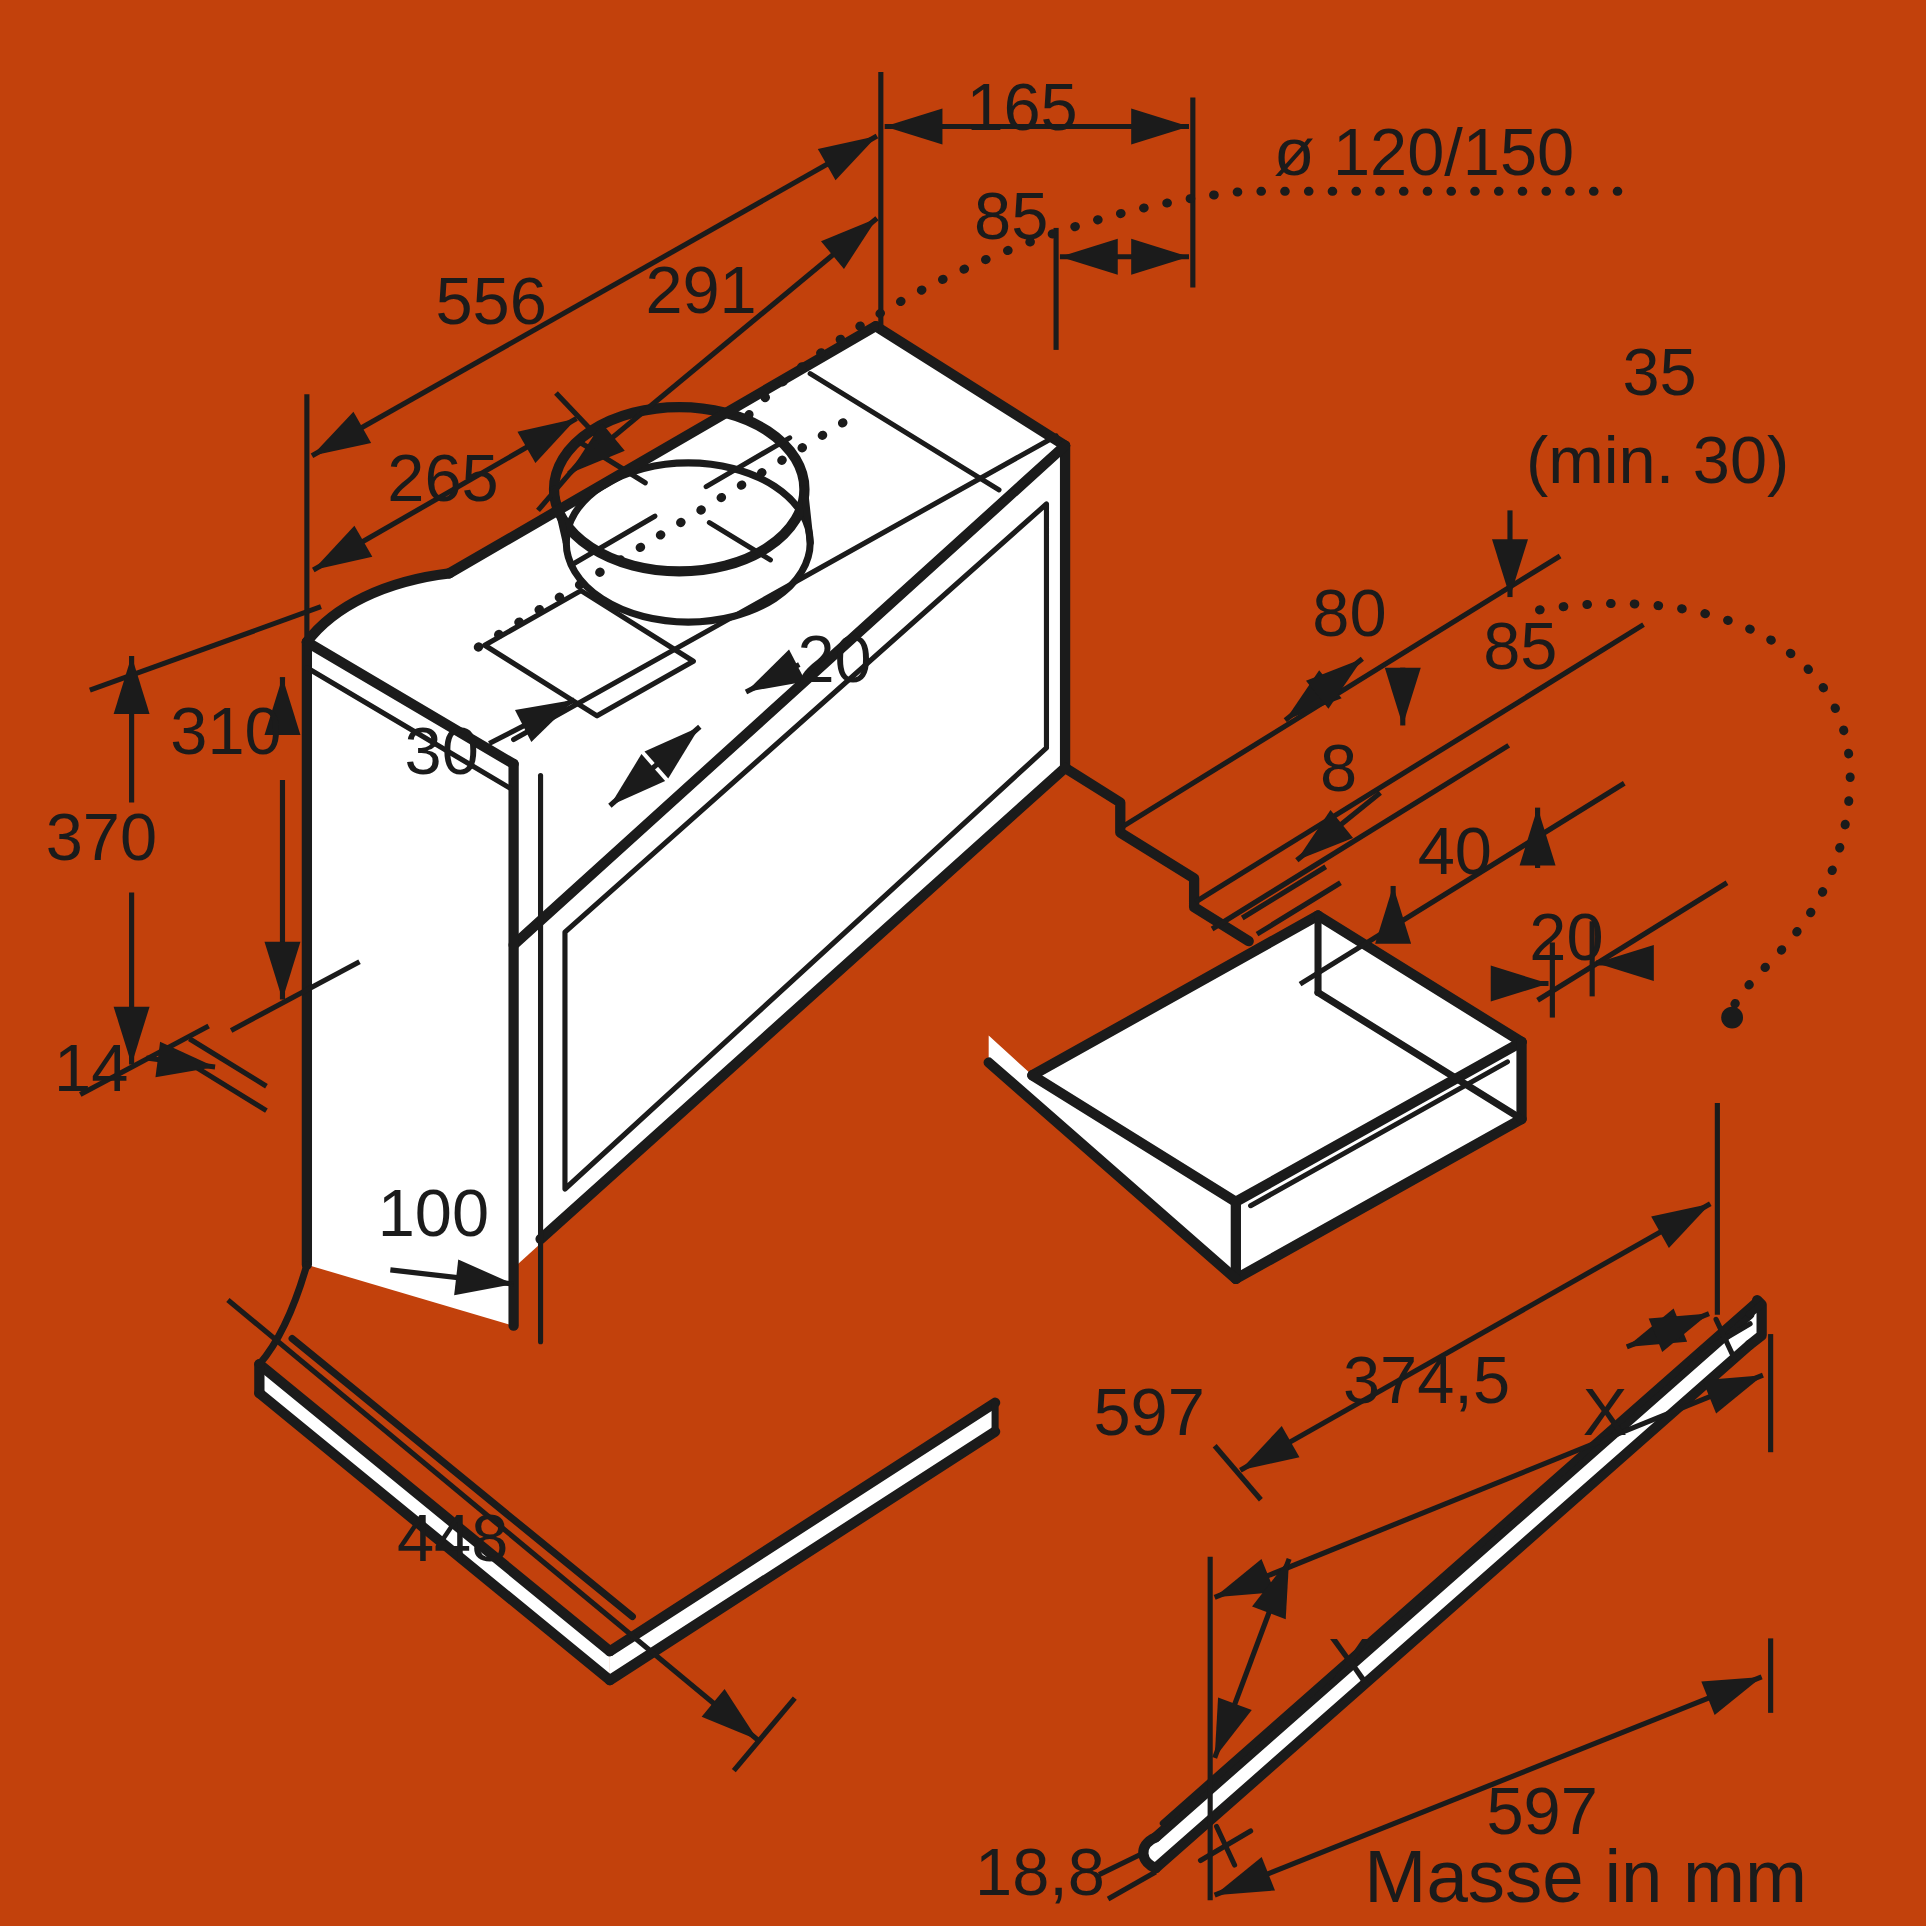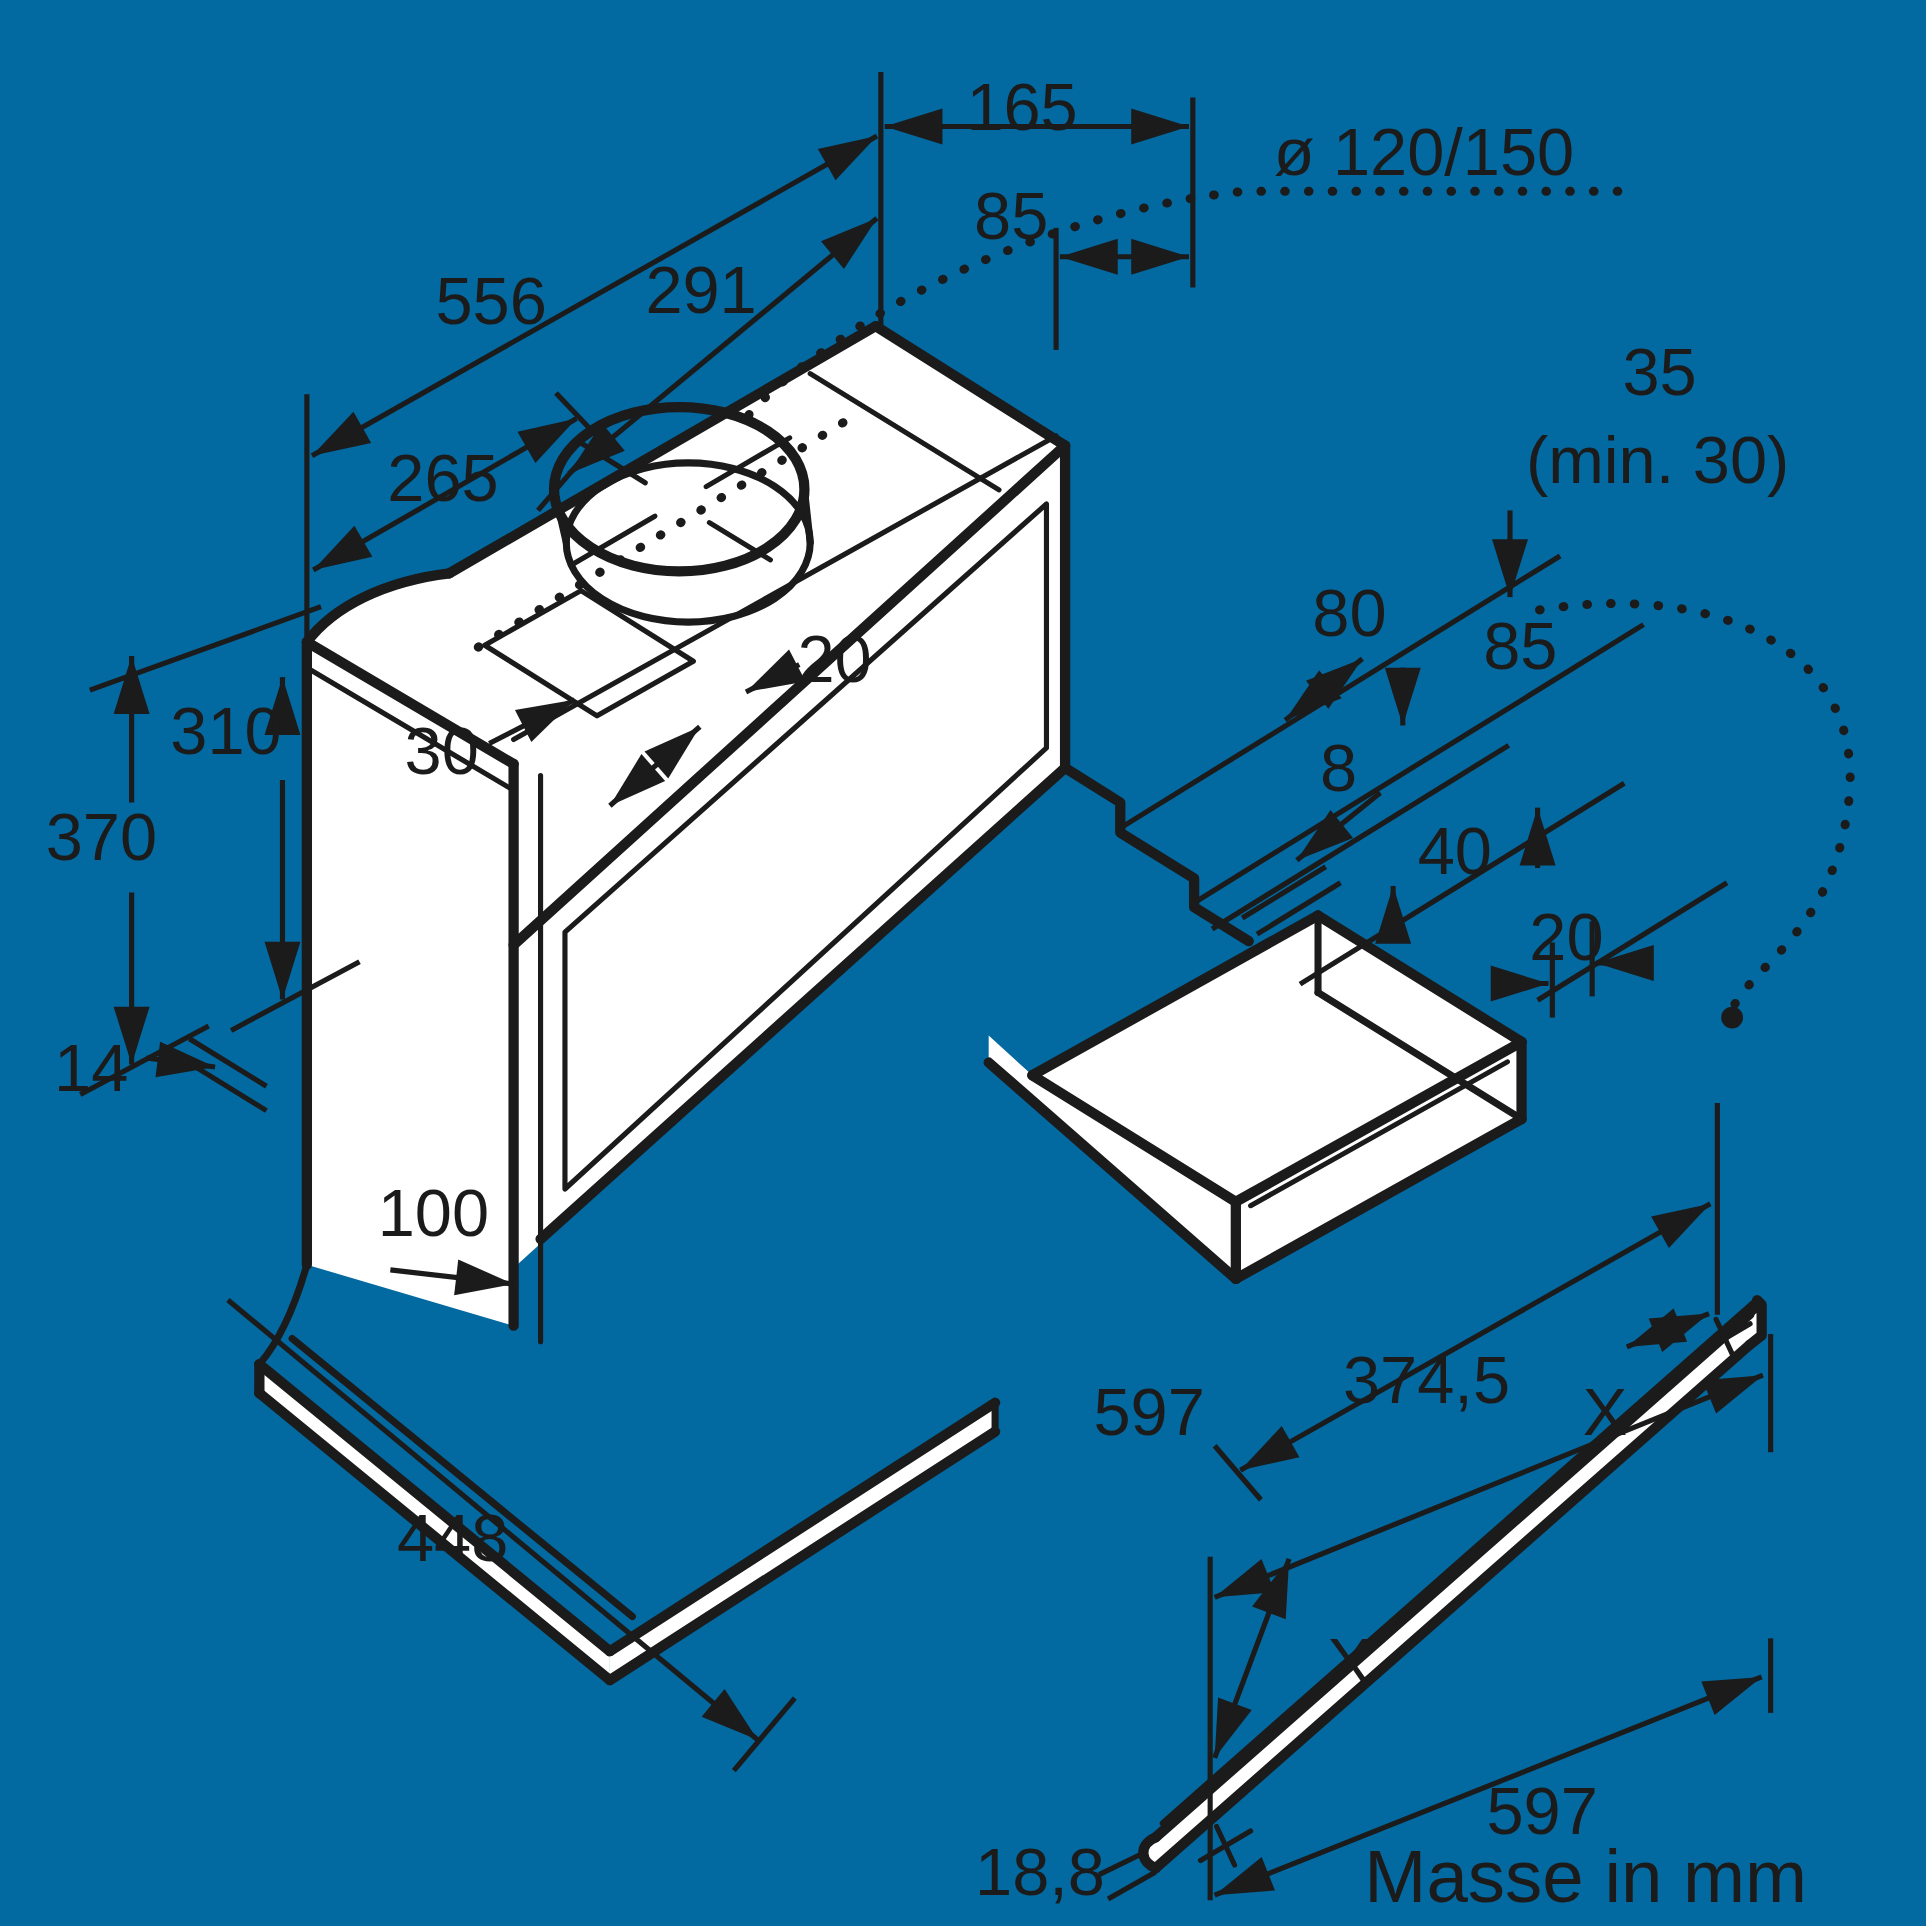--- a/index.html
+++ b/index.html
@@ -1,16 +1,16 @@
 <!DOCTYPE html>
 <html style="font-size:10.3px"><head>
 <meta charset="utf-8">
 <style>
   html,body{margin:0;padding:0;background:#ffffff;}
-  .page{position:relative;width:1926px;height:1926px;background:#0369a1;overflow:hidden;}
+  .page{position:relative;width:1926px;height:1926px;background:#c2410c;overflow:hidden;}
   svg{position:absolute;left:0;top:0;}
   
   .thick{stroke:#1b1b1b;stroke-width:16;fill:none;stroke-linecap:round;stroke-linejoin:round;}
   .med{stroke:#1b1b1b;stroke-width:11;fill:none;stroke-linecap:round;stroke-linejoin:round;}
   .thin{stroke:#1b1b1b;stroke-width:8;fill:none;stroke-linecap:round;stroke-linejoin:round;}
   .dim{stroke:#1b1b1b;stroke-width:8;fill:none;stroke-linecap:butt;}
   .dotted{stroke:#1b1b1b;stroke-width:14;fill:none;stroke-linecap:round;stroke-dasharray:1 36;}
   .facefill{fill:#ffffff;stroke:none;}
   .lbl{font-family:"Liberation Sans","DejaVu Sans",sans-serif;font-size:104px;fill:#1b1b1b;text-anchor:middle;}
   .lbl-big{font-family:"Liberation Sans","DejaVu Sans",sans-serif;font-size:116px;fill:#1b1b1b;text-anchor:middle;}

